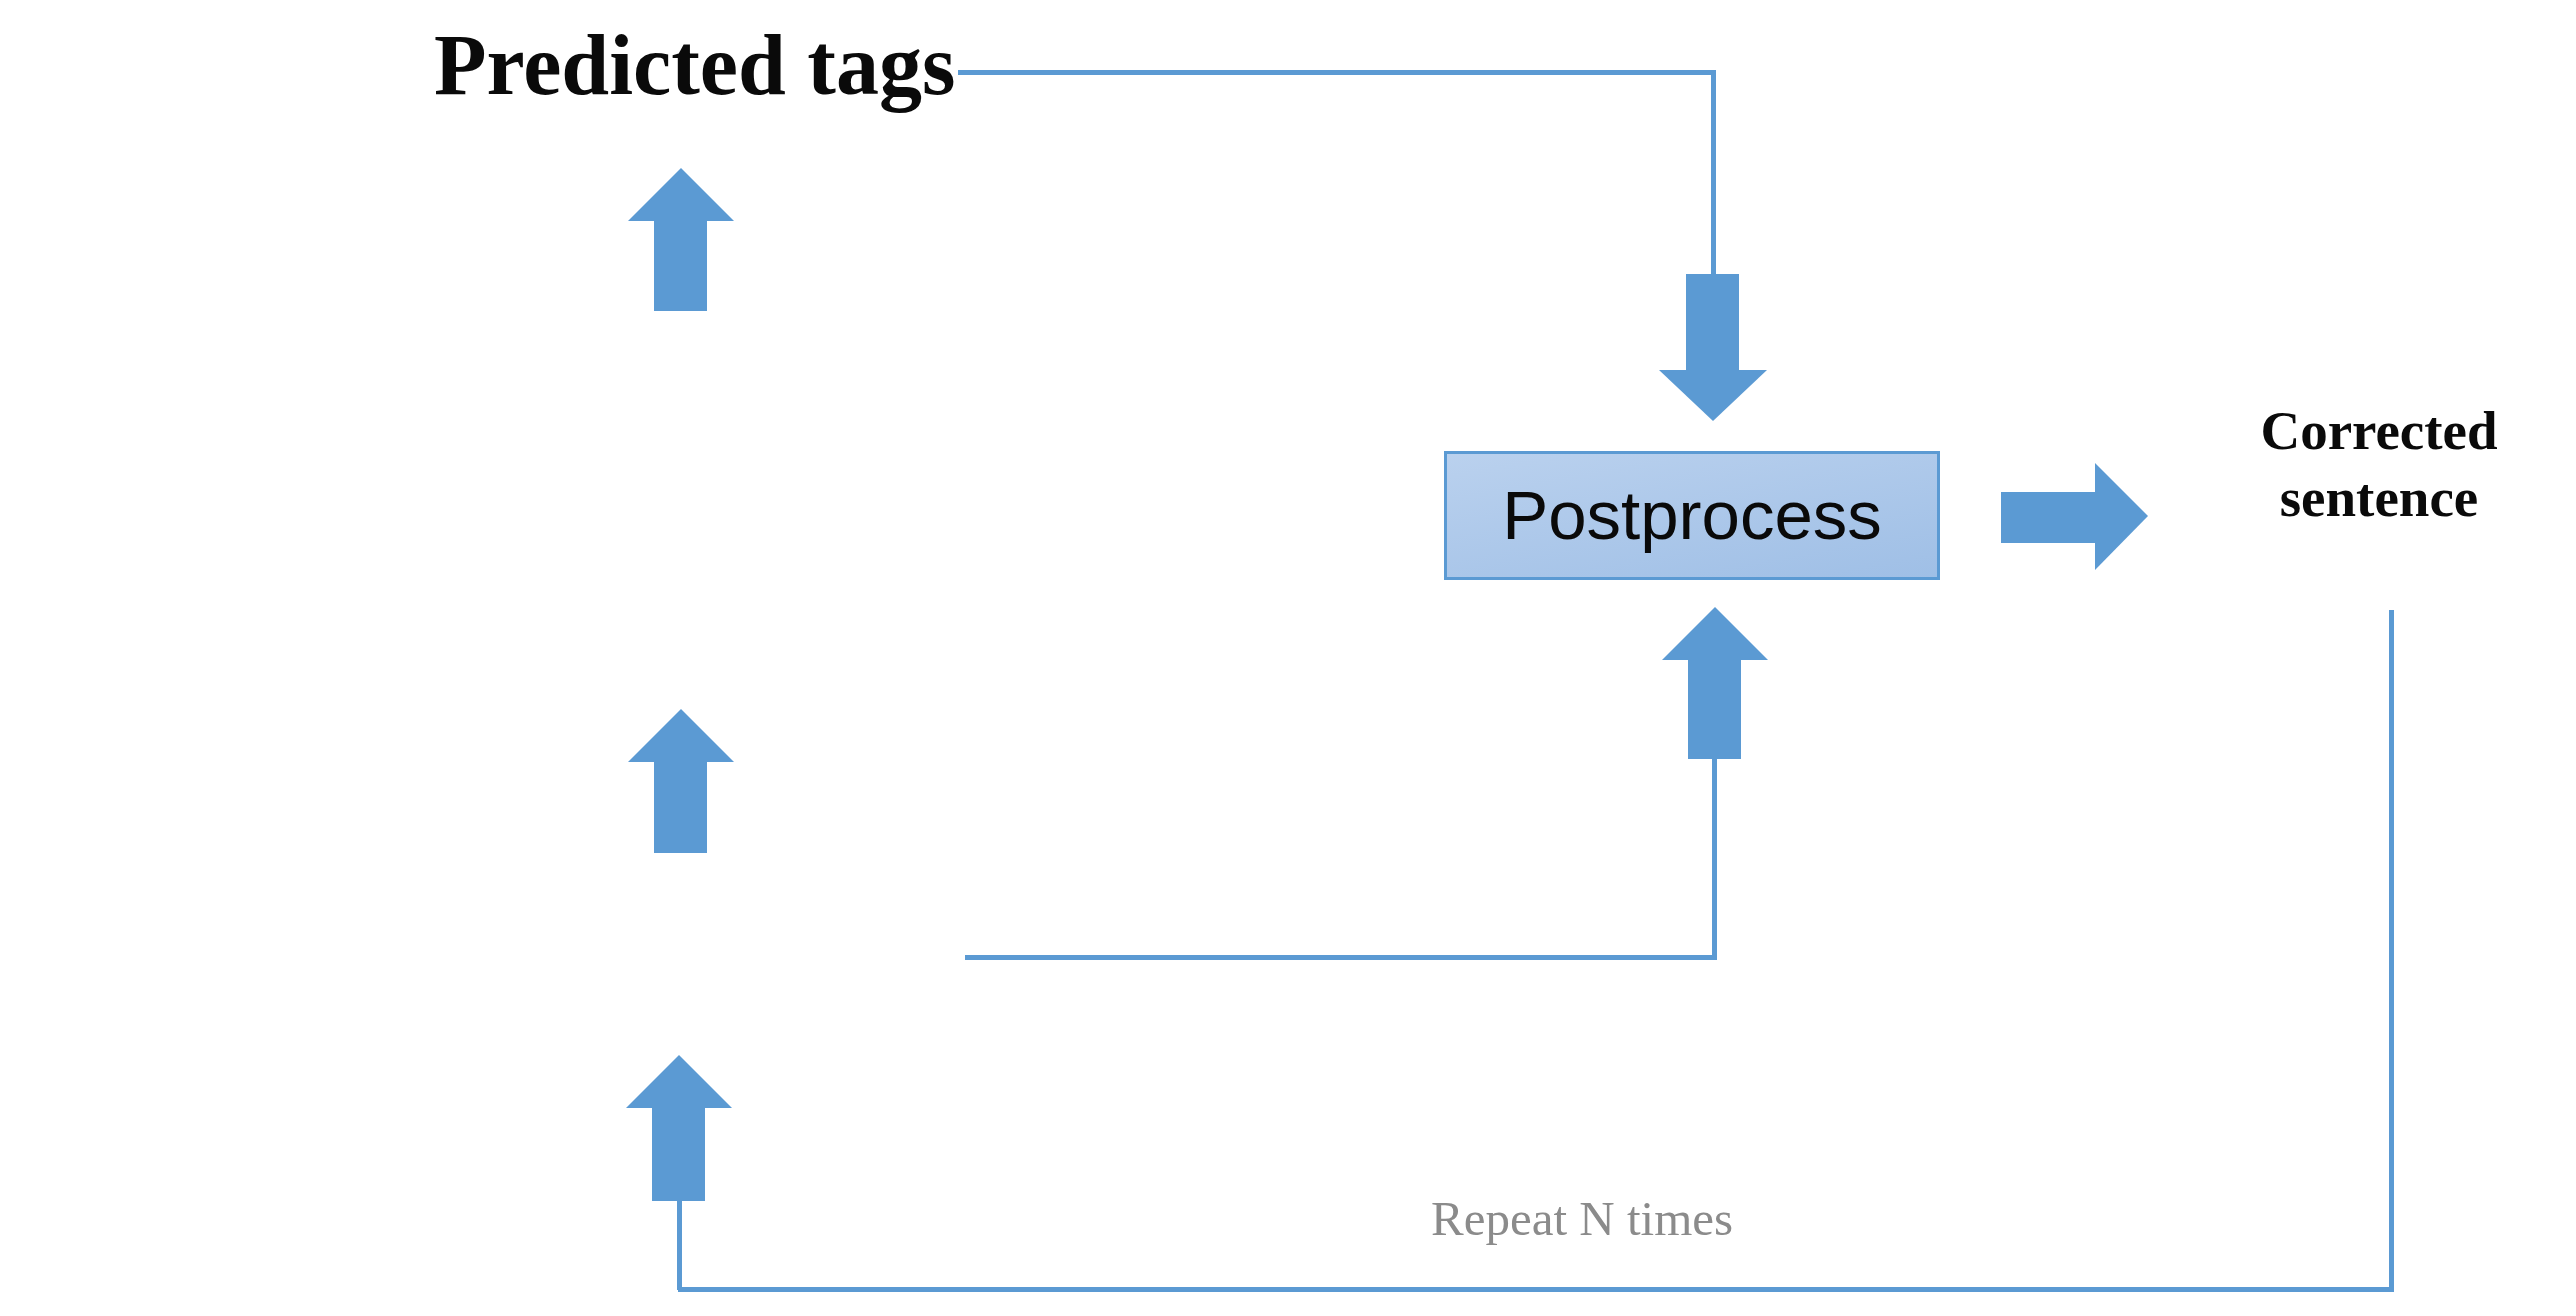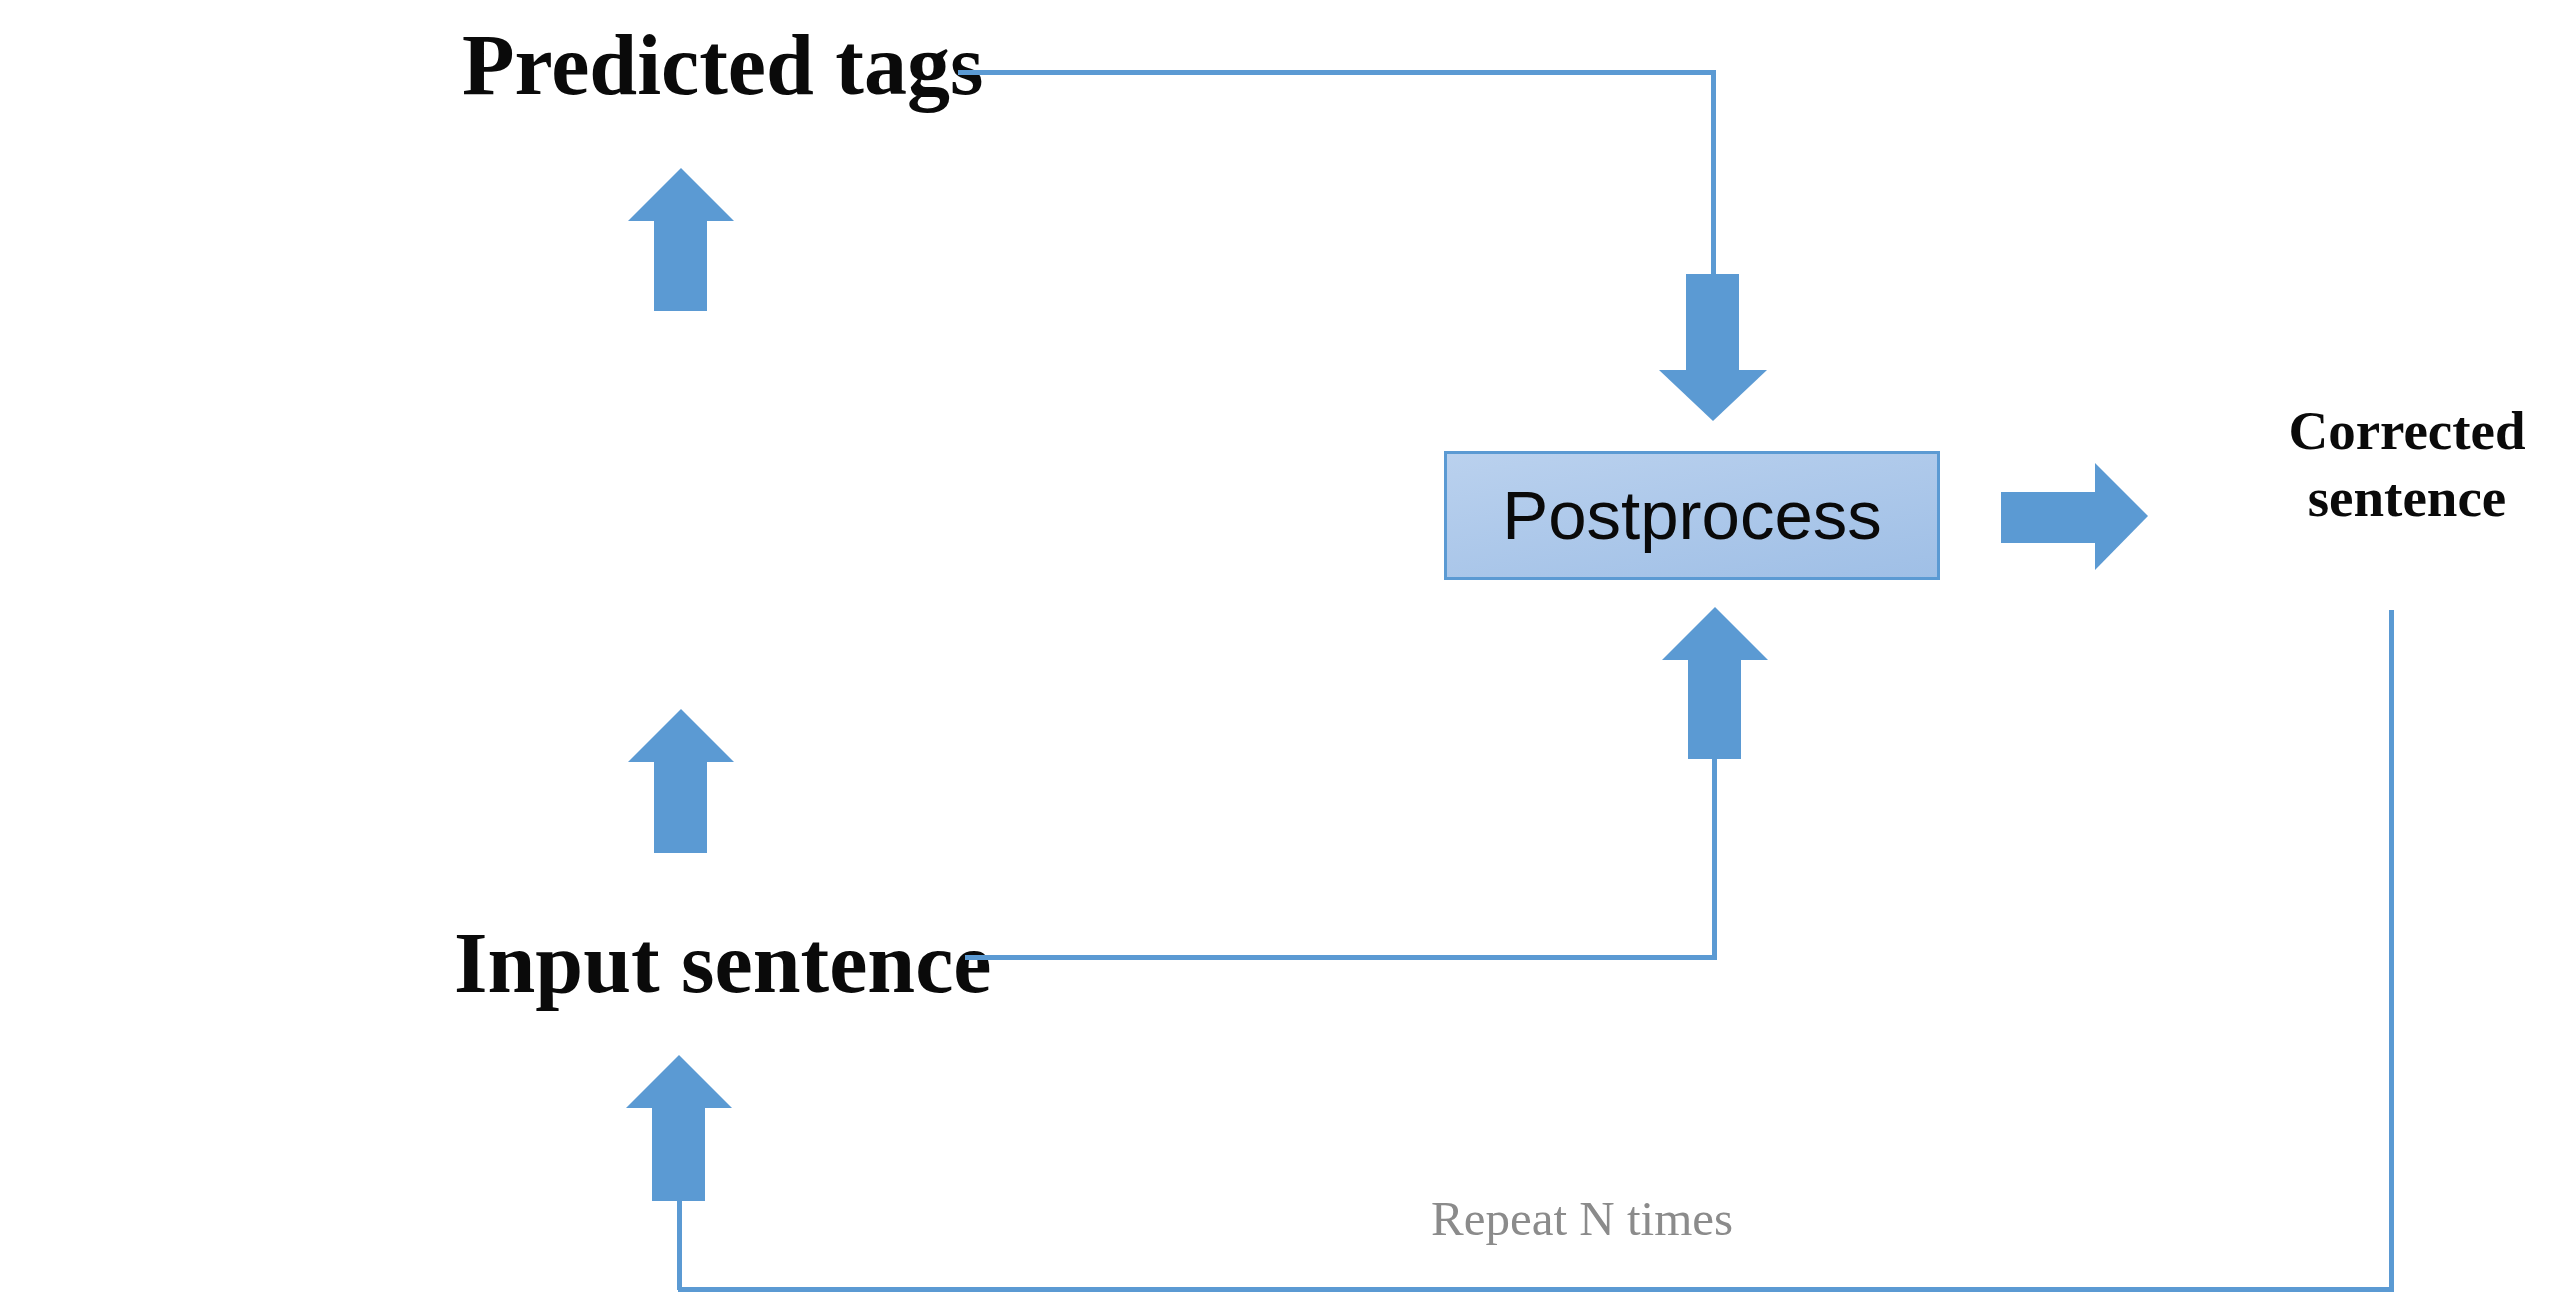--- a/index.html
+++ b/index.html
@@ -11,21 +11,20 @@
     font-family:"Liberation Serif", serif;
   }
   .abs{position:absolute;}
   
   .flow-label{
     color:var(--text-black,#0a0a0a);
     font-weight:bold;
     font-size:86px;
     line-height:1.15;
     white-space:nowrap;
-    margin-left:28px;
   }
   .corrected{
     white-space:normal;
     text-align:center;
     width:390px;
     line-height:1.22;
     font-size:55px;
   }
   .note{
     color:var(--note-gray,#8b8b8b);
@@ -78,21 +77,20 @@
   <div class="abs shaft" style="left:1686px;top:274px;width:53px;height:98px;"></div>
   <div class="abs tri tri-down" style="left:1659px;top:370px;"></div>
 
   <div class="abs tri tri-up" style="left:628px;top:168px;"></div>
   <div class="abs shaft" style="left:654px;top:218px;width:53px;height:93px;"></div>
 
 
   <div class="abs tri tri-up" style="left:628px;top:709px;"></div>
   <div class="abs shaft" style="left:654px;top:758px;width:53px;height:95px;"></div>
 
-  <div class="abs flow-label" style="left:426px;top:914px;">Input sentence</div>
 
   <div class="abs line" style="left:965px;top:955px;width:752px;height:4.5px;"></div>
   <div class="abs line" style="left:1712px;top:756px;width:4.5px;height:203px;"></div>
 
   <div class="abs tri tri-up" style="left:1662px;top:607px;"></div>
   <div class="abs shaft" style="left:1688px;top:658px;width:53px;height:101px;"></div>
 
   <div class="abs pp-box">
     <span class="pp-text">Postprocess</span>
   </div>

